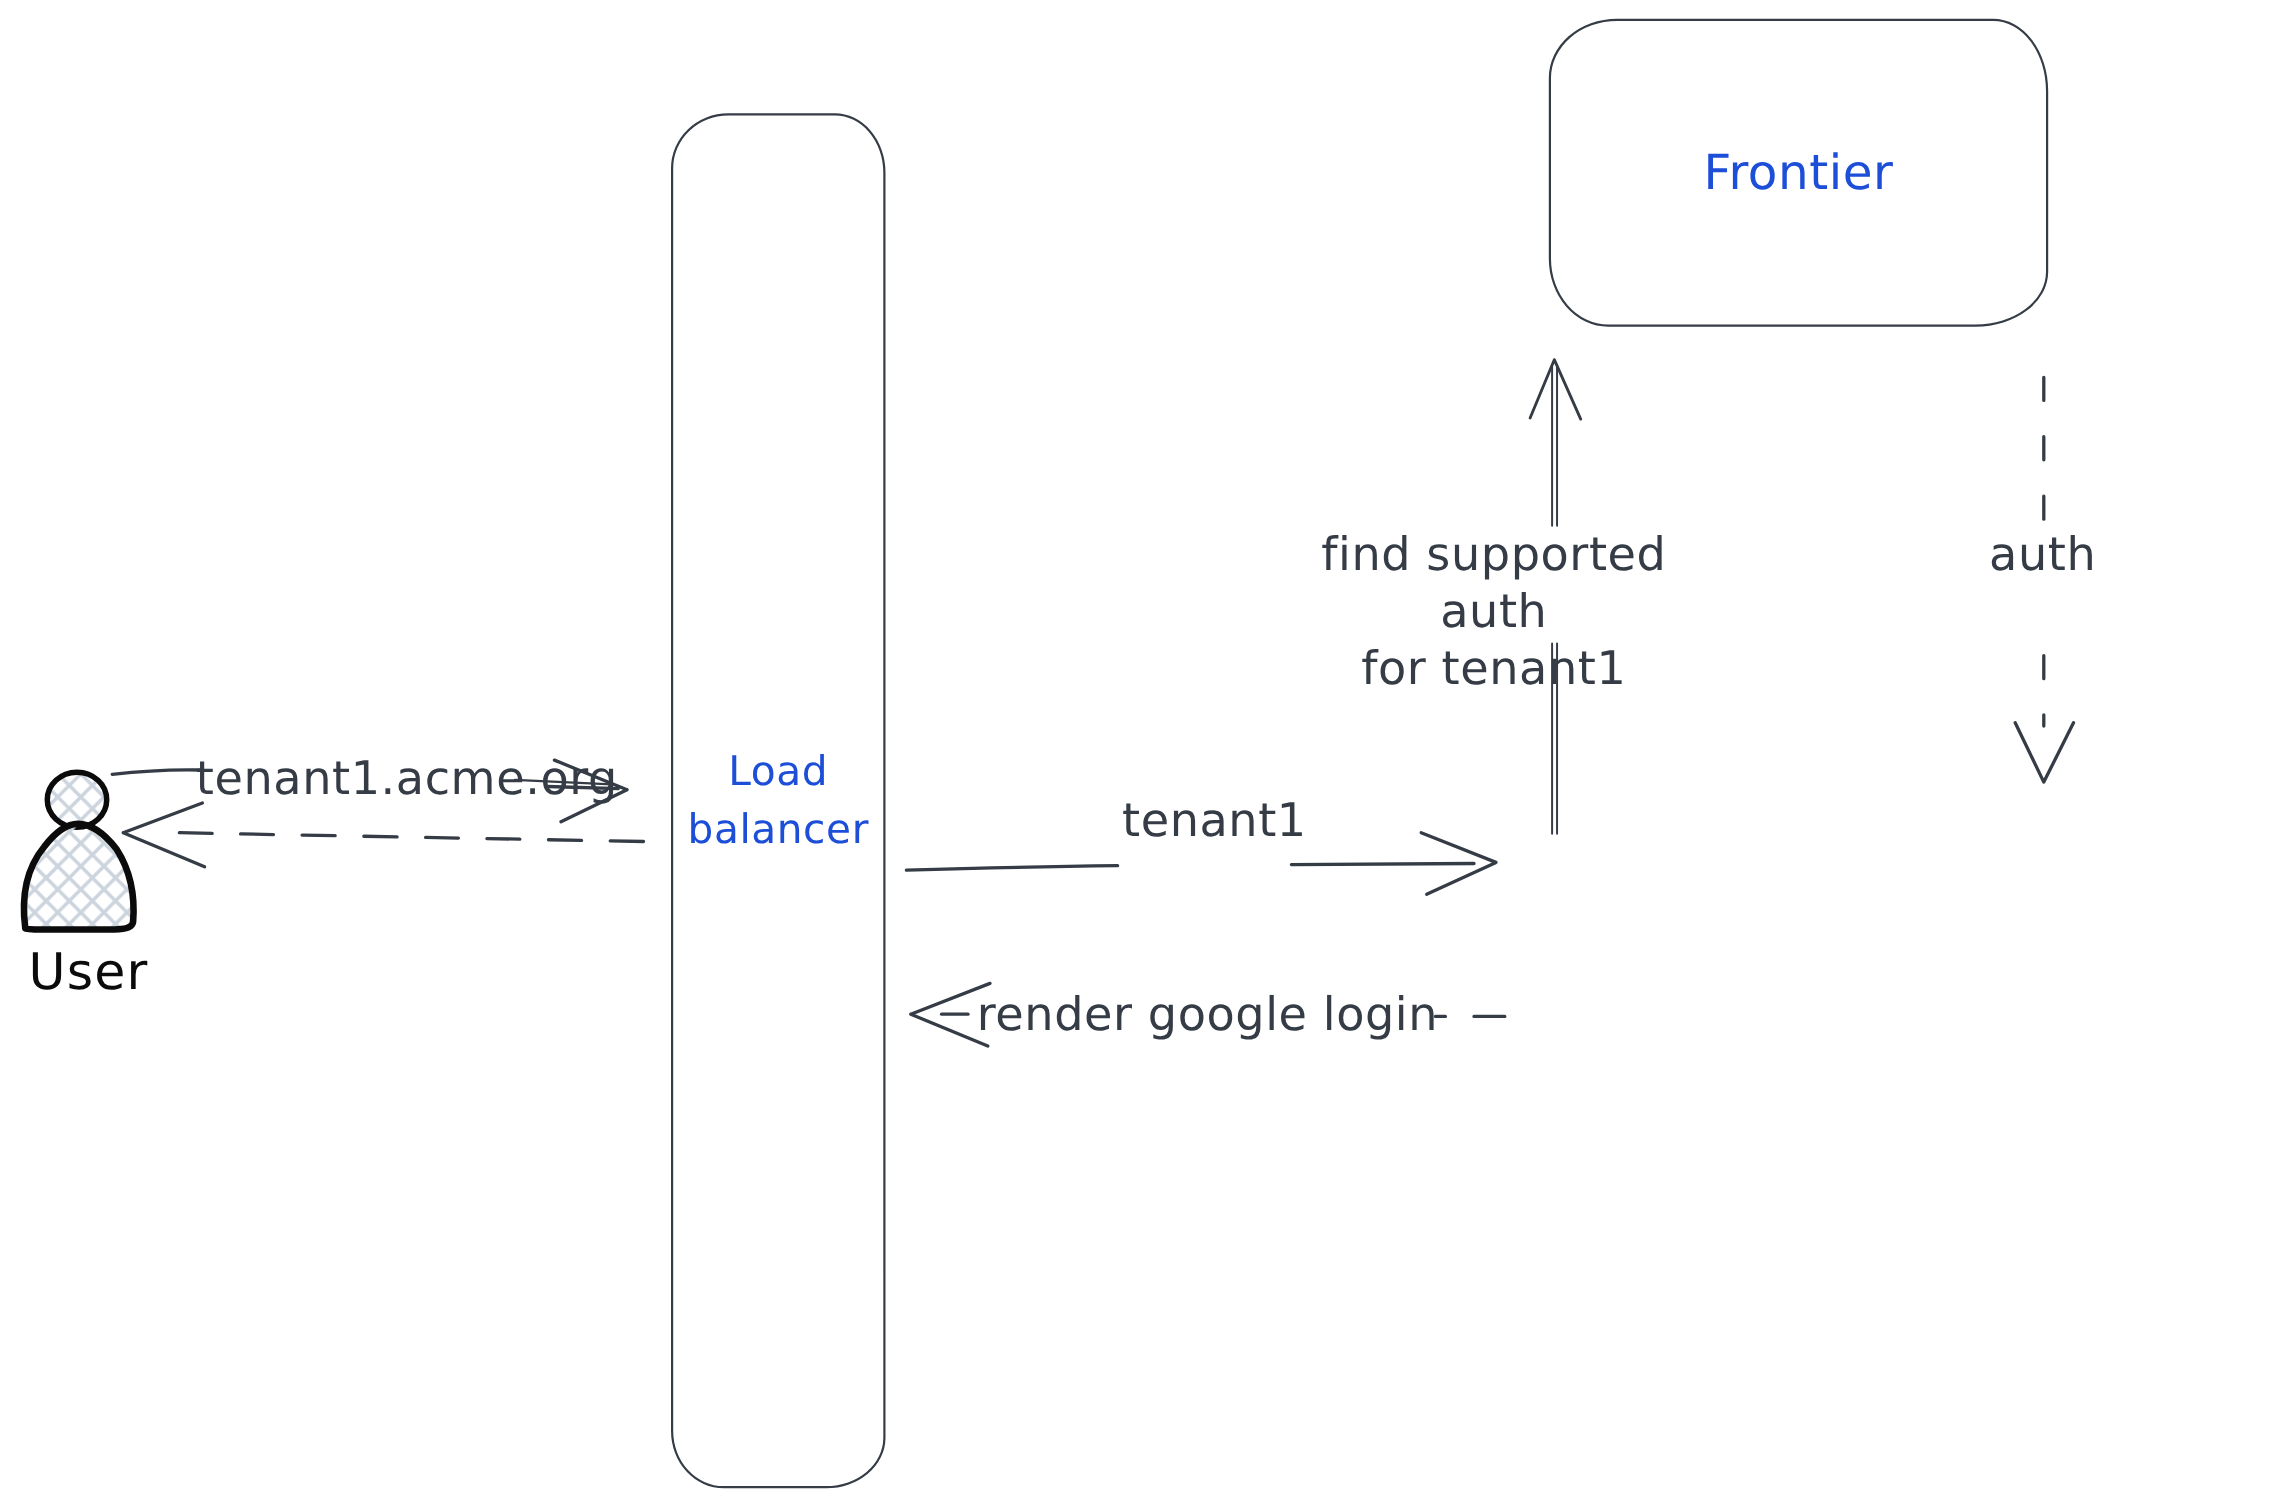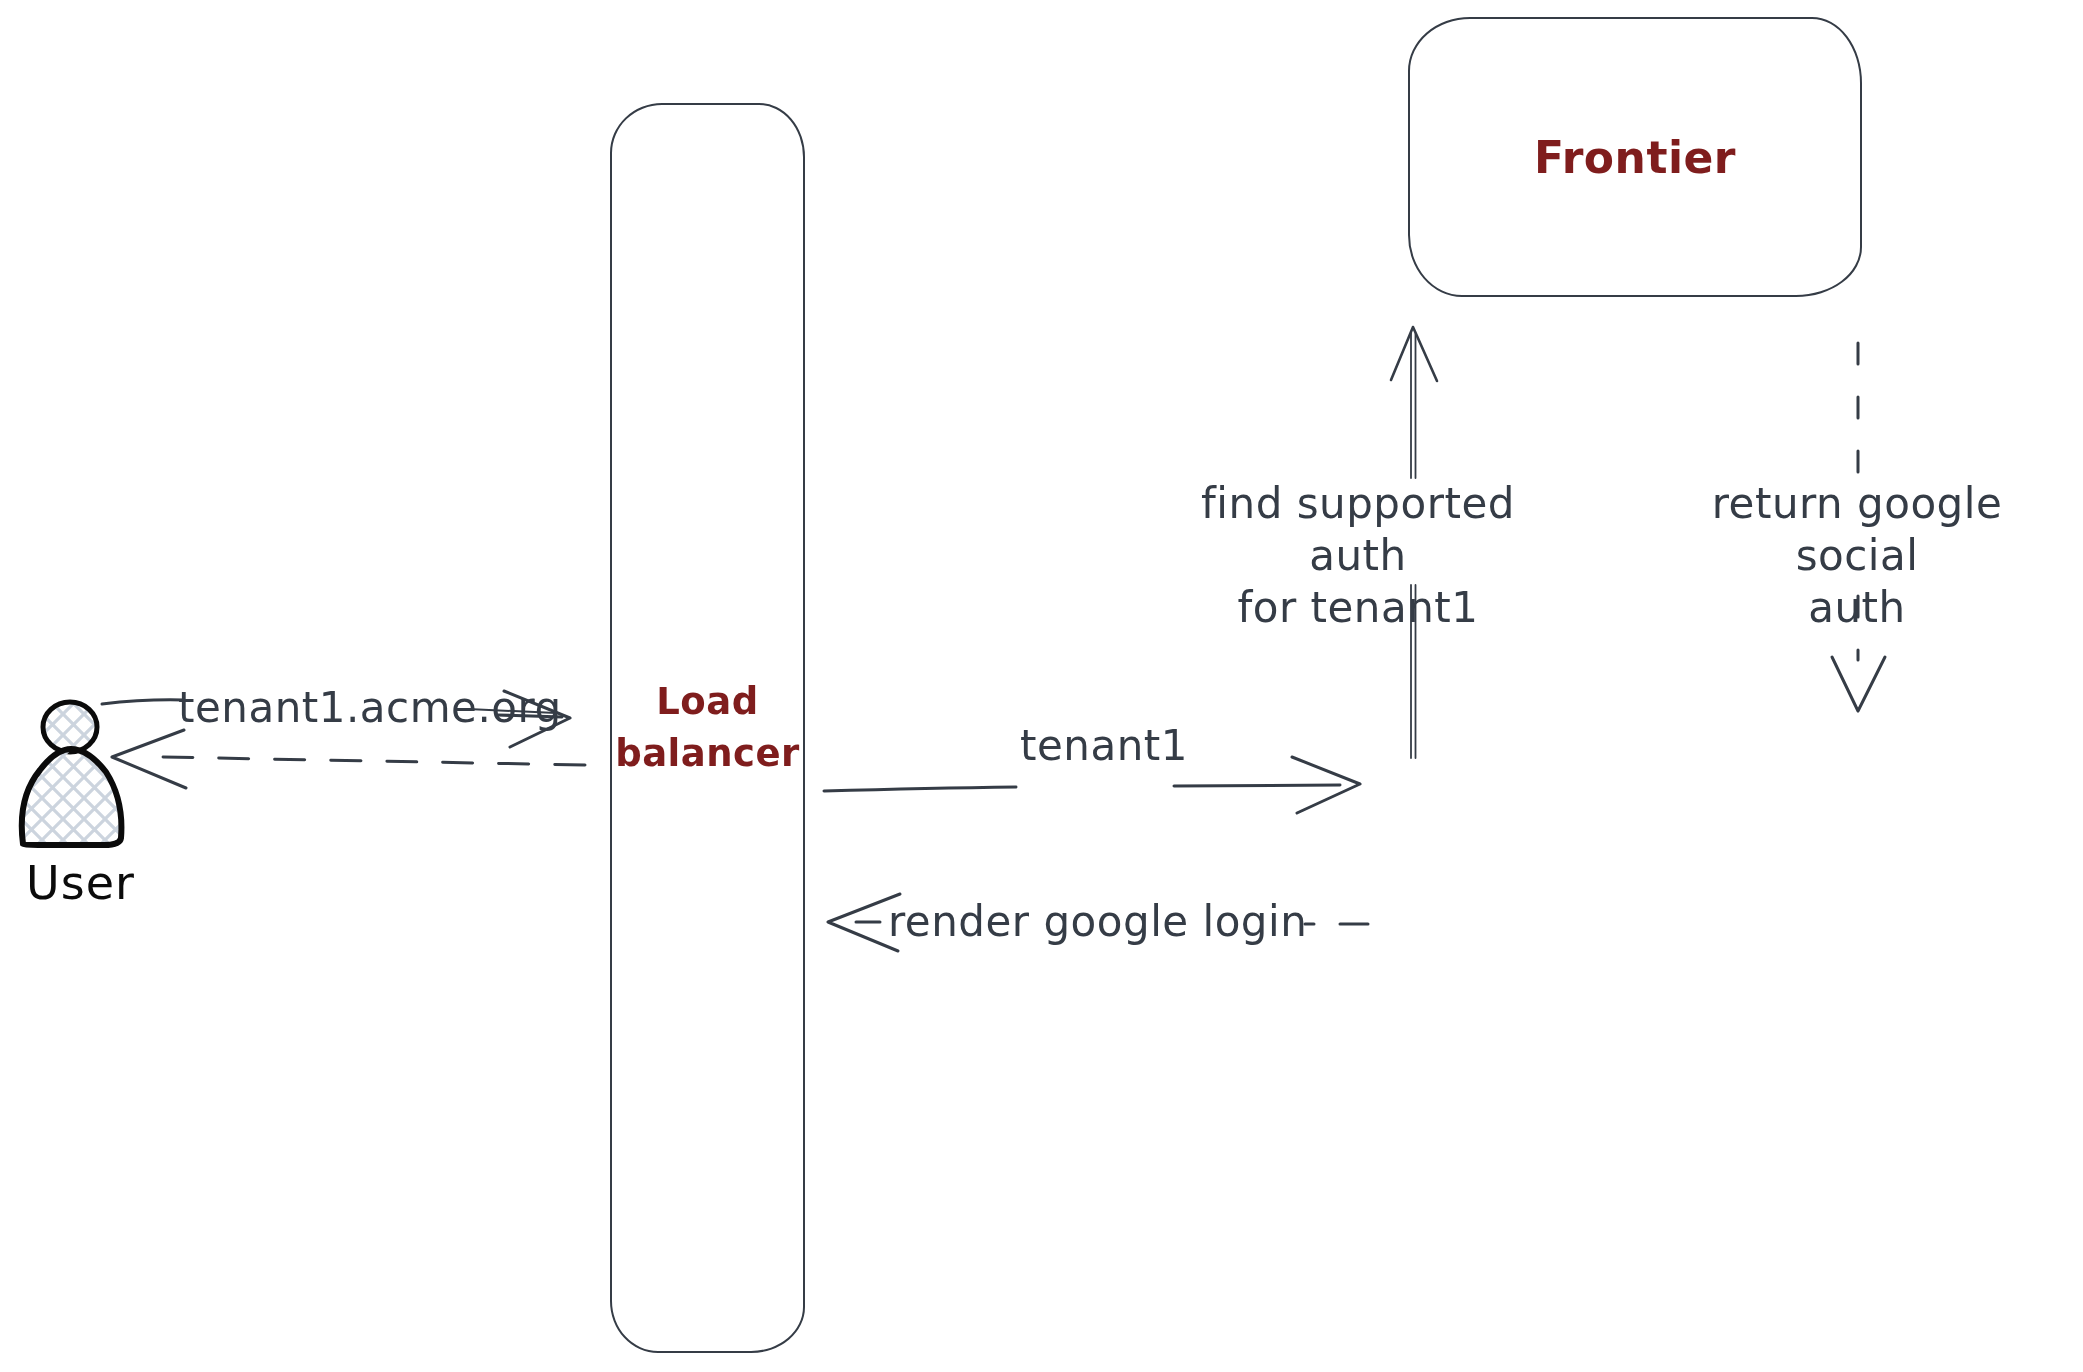--- a/index.html
+++ b/index.html
@@ -25,23 +25,22 @@
     position: absolute;
     border: 2.5px solid #353c46;
     background: #ffffff;
     display: flex;
     flex-direction: column;
     align-items: center;
     justify-content: center;
     text-align: right;
     font-size: 44px;
     letter-spacing: 0.5px;
-    color: #7f1d1d;
+    color: #1d4ed8;
     box-sizing: border-box;
-    font-weight: bold;
   }
   .node-frontier {
     left: 1408px; top: 17px; width: 454px; height: 280px;
     border-radius: 62px 50px 66px 54px / 54px 66px 50px 62px;
   }
   .node-lb {
     left: 610px; top: 103px; width: 195px; height: 1250px;
     border-radius: 52px 46px 54px 48px / 50px 54px 46px 52px;
     font-size: 37px;
     line-height: 52px;
@@ -145,17 +144,16 @@
   <div class="edge-label lbl-lb-to-fm">tenant1</div>
 
   <div class="edge-label lbl-fm-to-lb">render google login</div>
 
   <div class="edge-label two-line lbl-up">
     <div>find supported auth</div>
     <div>for tenant1</div>
   </div>
 
   <div class="edge-label two-line lbl-down">
-    <div>return google social</div>
     <div>auth</div>
   </div>
 
 </div>
 
 </body></html>

